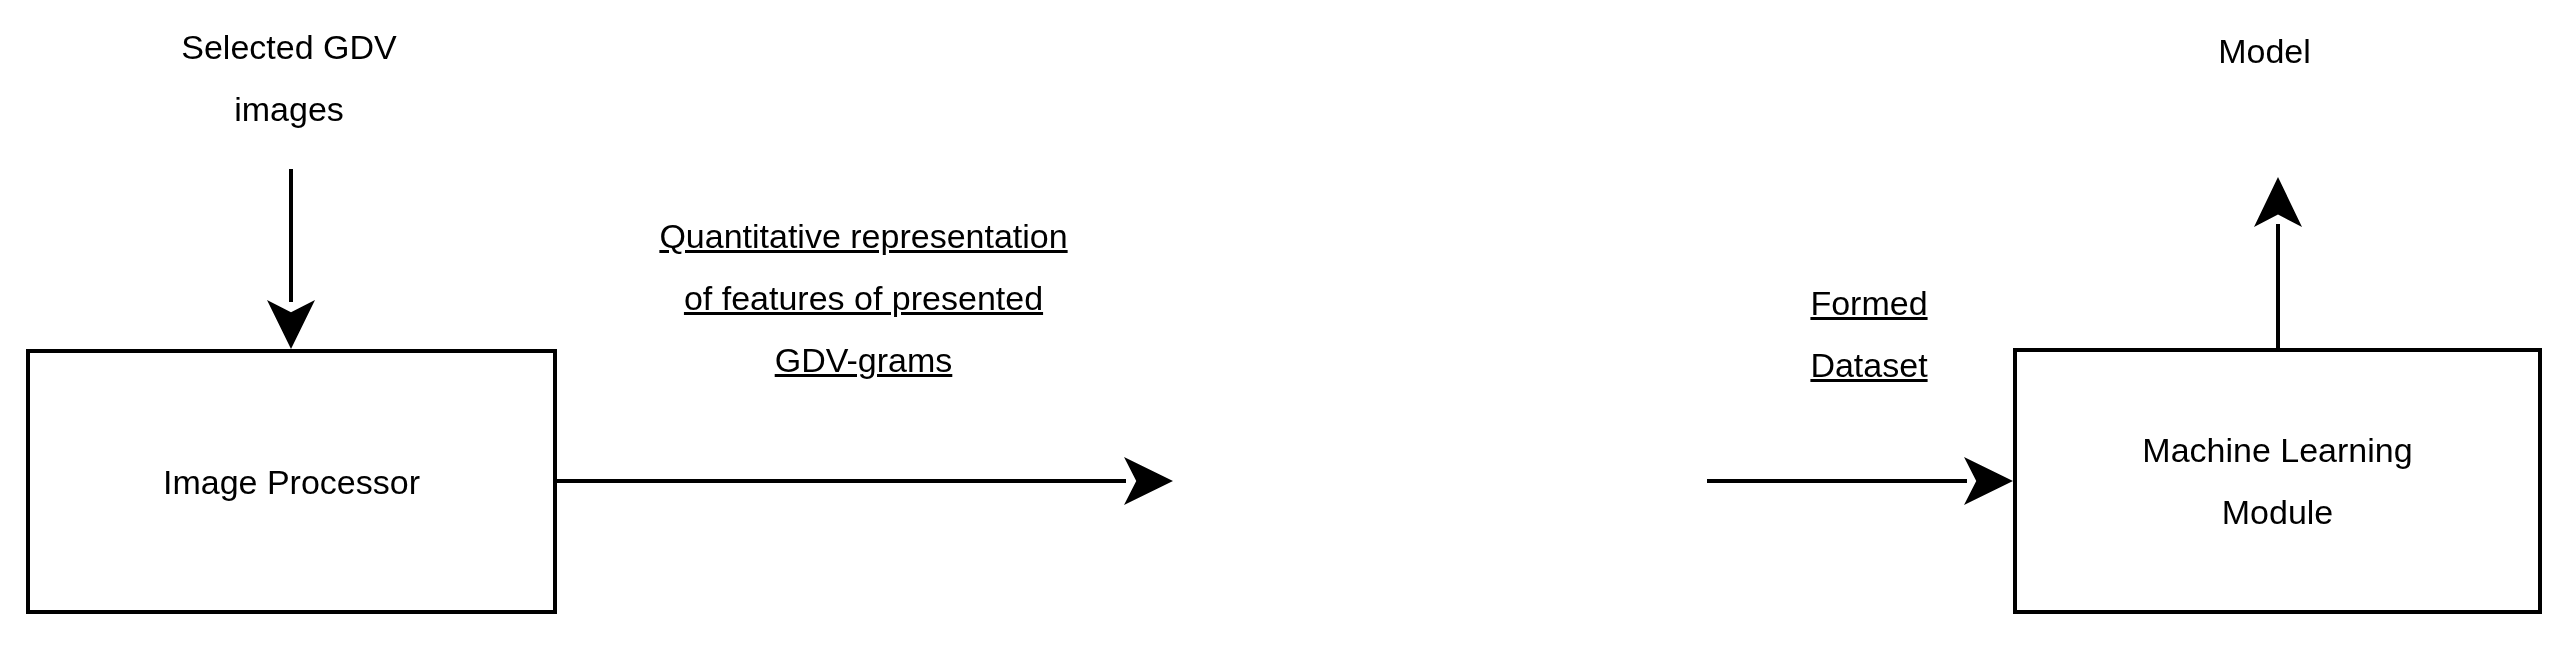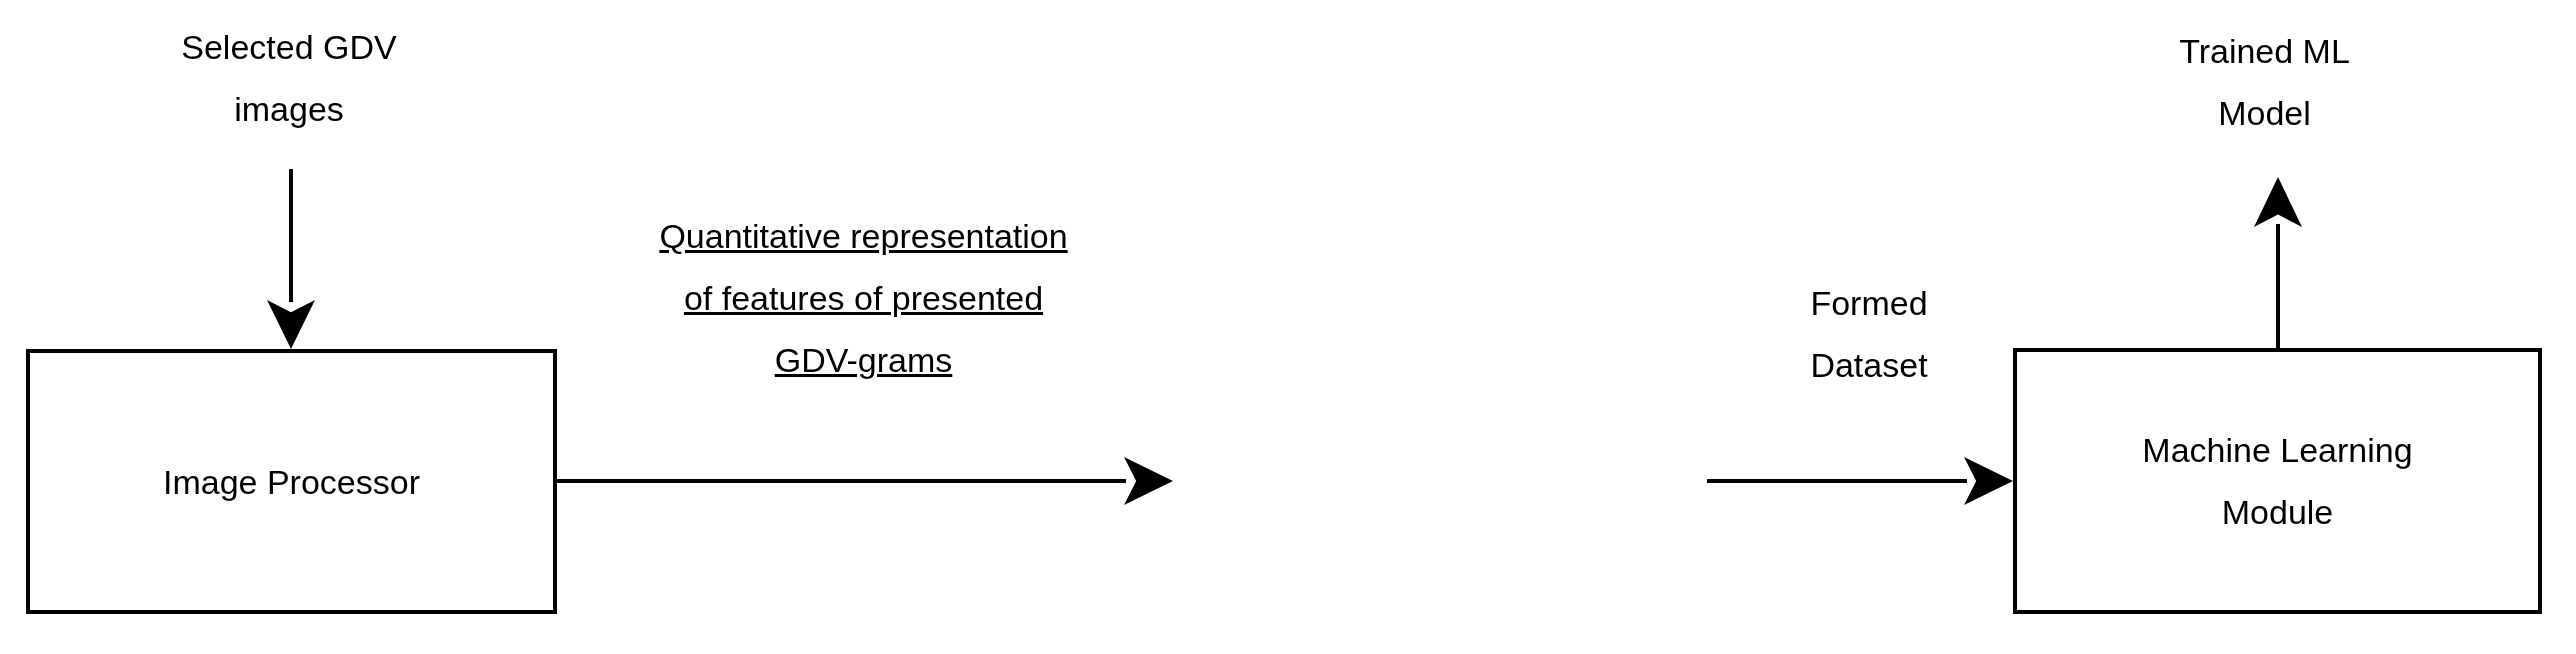--- a/index.html
+++ b/index.html
@@ -48,21 +48,21 @@
   .ahead.up    { clip-path: polygon(0 100%, 50% 0, 100% 100%, 50% 75%); }
   .ahead.right { clip-path: polygon(0 0, 100% 50%, 0 100%, 25% 50%); }
 
   
   #node-image-processor   { left: 26px;   top: 349px; width: 531px; height: 265px; }
   #node-clustering        { left: 1173px; top: 348px; width: 534px; height: 266px; }
   #node-ml                { left: 2013px; top: 348px; width: 529px; height: 266px; }
 
   #lbl-selected { left: 22px;   top: 16px;  width: 534px; }
   #lbl-quant    { left: 463px;  top: 205px; width: 801px; text-decoration: underline; }
-  #lbl-formed   { left: 1691px; top: 272px; width: 356px; }
+  #lbl-formed   { left: 1691px; top: 272px; width: 356px; text-decoration: underline; }
   #lbl-trained  { left: 2042px; top: 19.6px;  width: 445px; }
 
   #edge1-stem { left: 289px;  top: 169px; width: 4.4px;   height: 133px; }
   #edge1-head { left: 267px;  top: 300px; width: 48px;  height: 49px; }
 
   #edge2-stem { left: 557px;  top: 479px; width: 569px; height: 4.4px; }
   #edge2-head { left: 1124px; top: 457px; width: 49px;  height: 48px; }
 
   #edge3-stem { left: 1707px; top: 479px; width: 260px; height: 4.4px; }
   #edge3-head { left: 1964px; top: 457px; width: 49px;  height: 48px; }
@@ -85,21 +85,20 @@
     <div>of features of presented</div>
     <div>GDV-grams</div>
   </div>
 
   <div class="freelabel txt" id="lbl-formed">
     <div>Formed</div>
     <div>Dataset</div>
   </div>
 
   <div class="freelabel txt" id="lbl-trained">
-    <div>Trained ML</div>
     <div>Model</div>
   </div>
 
   <div class="node" id="node-image-processor">
     <div class="txt">Image Processor</div>
   </div>
 
 
   <div class="node" id="node-ml">
     <div class="txt">Machine Learning</div>

